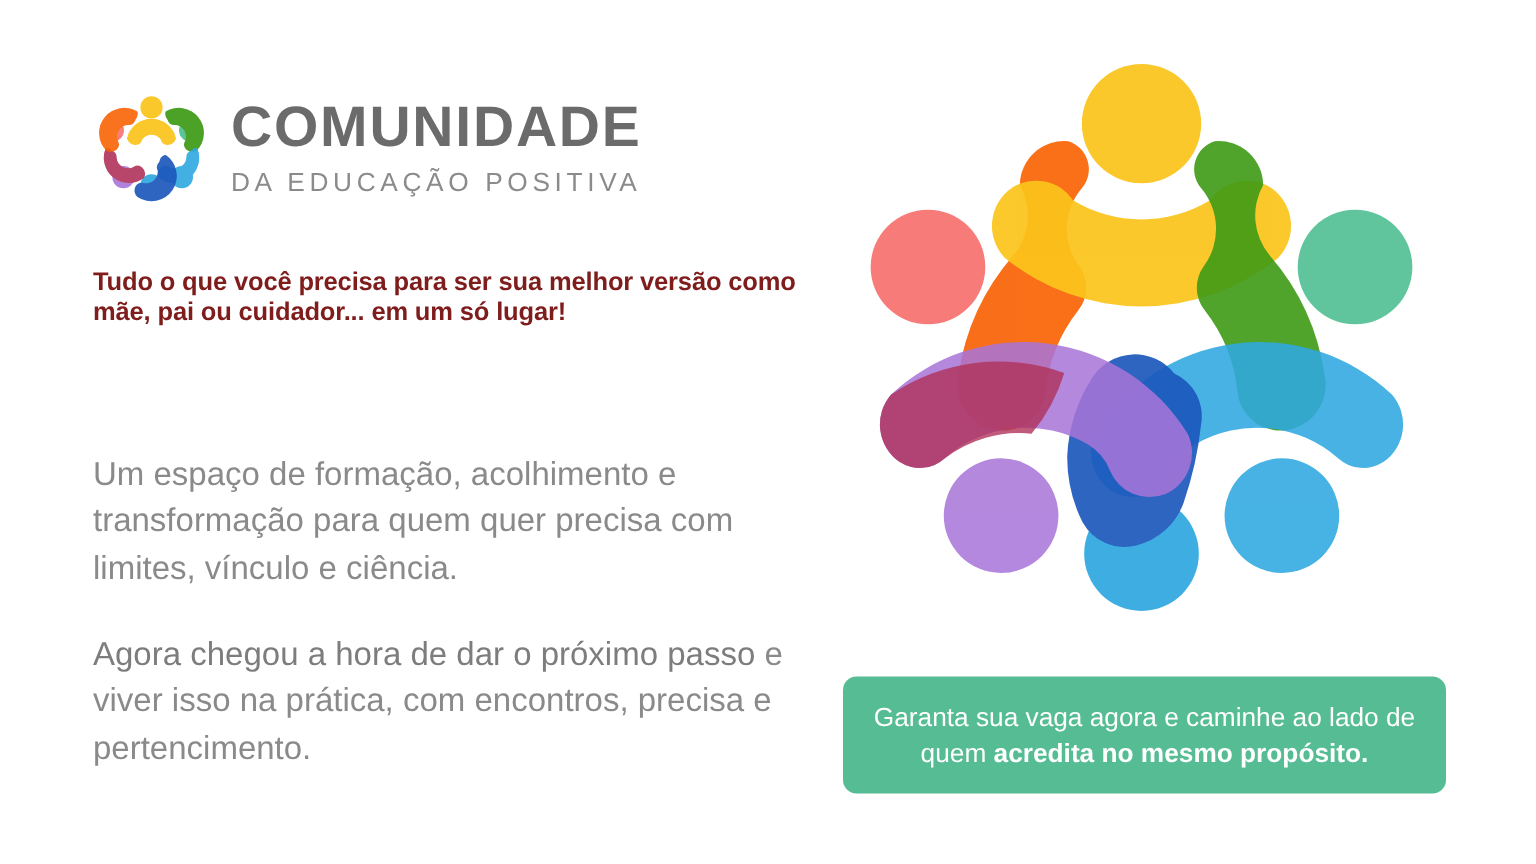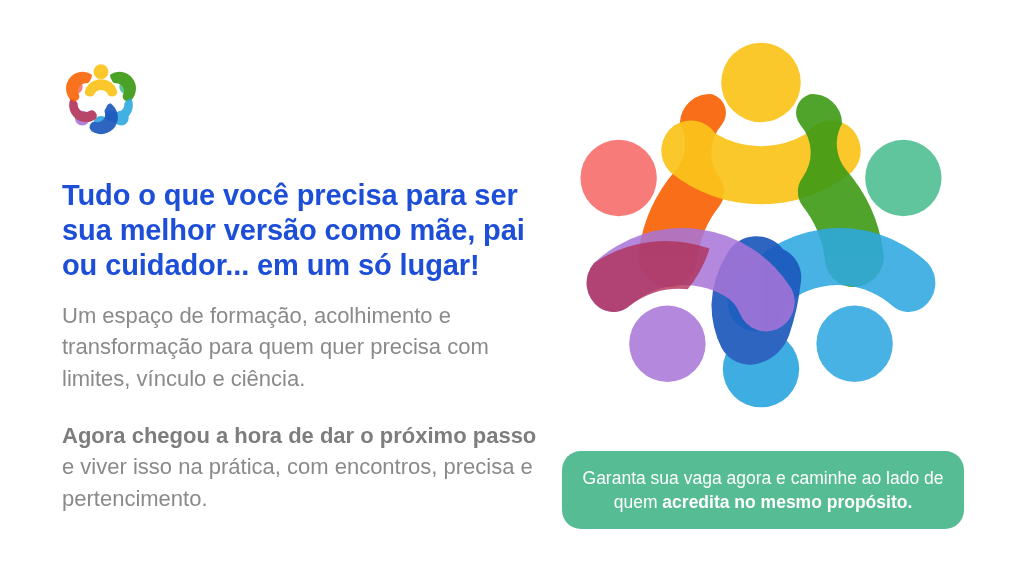--- a/index.html
+++ b/index.html
@@ -69,41 +69,41 @@
     margin-top: 9px;
     white-space: nowrap;
   }
 
   
   .headline {
     position: absolute;
     left: 0;
     top: 178px;
     width: 478px;
-    font-size: 29px;
+    font-size: 17px;
     font-weight: bold;
-    color: #1d4ed8;
+    color: #7f1d1d;
     line-height: 1.2;
     letter-spacing: -0.1px;
   }
 
   
   .para {
     position: absolute;
     left: 0;
     width: 480px;
     font-size: 22px;
     color: #8a8a8a;
     line-height: 1.43;
     font-weight: normal;
   }
   .para-one { top: 300px; }
   .para-two { top: 420px; width: 490px; }
   .para b {
-    font-weight: bold;
+    font-weight: normal;
     color: #7d7d7d;
   }
 
   
   .right-col {
     position: absolute;
     left: 552px;
     top: 0;
     width: 472px;
     height: 576px;
@@ -118,21 +118,21 @@
   .hero-art svg { display: block; }
 
   
   .cta-band {
     position: absolute;
     left: 10px;
     top: 451px;
     width: 402px;
     height: 78px;
     background: #55bc94;
-    border-radius: 19px;
+    border-radius: 9px;
     display: flex;
     align-items: center;
     justify-content: center;
     box-sizing: border-box;
     padding: 6px 16px;
   }
   .cta-text {
     font-size: 17.5px;
     line-height: 1.38;
     color: #ffffff;
@@ -178,20 +178,24 @@
               <path d="M11 52 a21.5 21.5 0 0 0 32.6 25.8 a7.5 7.5 0 0 0 -1.6 -9.1 a6 6 0 0 0 -7.1 -0.6 a9.8 9.8 0 0 1 -14.7 -7.6 a6 6 0 0 0 -3.8 -6 A7.5 7.5 0 0 0 11 52 z" fill="#B0325A"></path>
             </g>
 
             <g opacity="0.88">
               <circle cx="17" cy="37" r="9.5" fill="#F76E6B"></circle>
               <path d="M38 21 a21.5 21.5 0 0 0 -26.8 33.2 a7.5 7.5 0 0 0 9.2 -0.8 a6 6 0 0 0 1 -7.1 a9.8 9.8 0 0 1 9.1 -13.8 a6 6 0 0 0 5.7 -4.4 A7.5 7.5 0 0 0 38 21 z" fill="#F96000"></path>
             </g>
           </g>
         </svg>
       </div>
+      <div class="logo-words">
+        <div class="brand-name">COMUNIDADE</div>
+        <div class="brand-tagline">DA EDUCAÇÃO POSITIVA</div>
+      </div>
     </div>
 
     <div class="headline">Tudo o que você precisa para ser sua melhor versão como mãe, pai ou cuidador... em um só lugar!</div>
 
     <div class="para para-one">Um espaço de formação, acolhimento e transformação para quem quer precisa com limites, vínculo e ciência.</div>
 
     <div class="para para-two"><b>Agora chegou a hora de dar o próximo passo</b><span> e viver isso na prática, com encontros, precisa e pertencimento.</span></div>
 
   </div>
 

